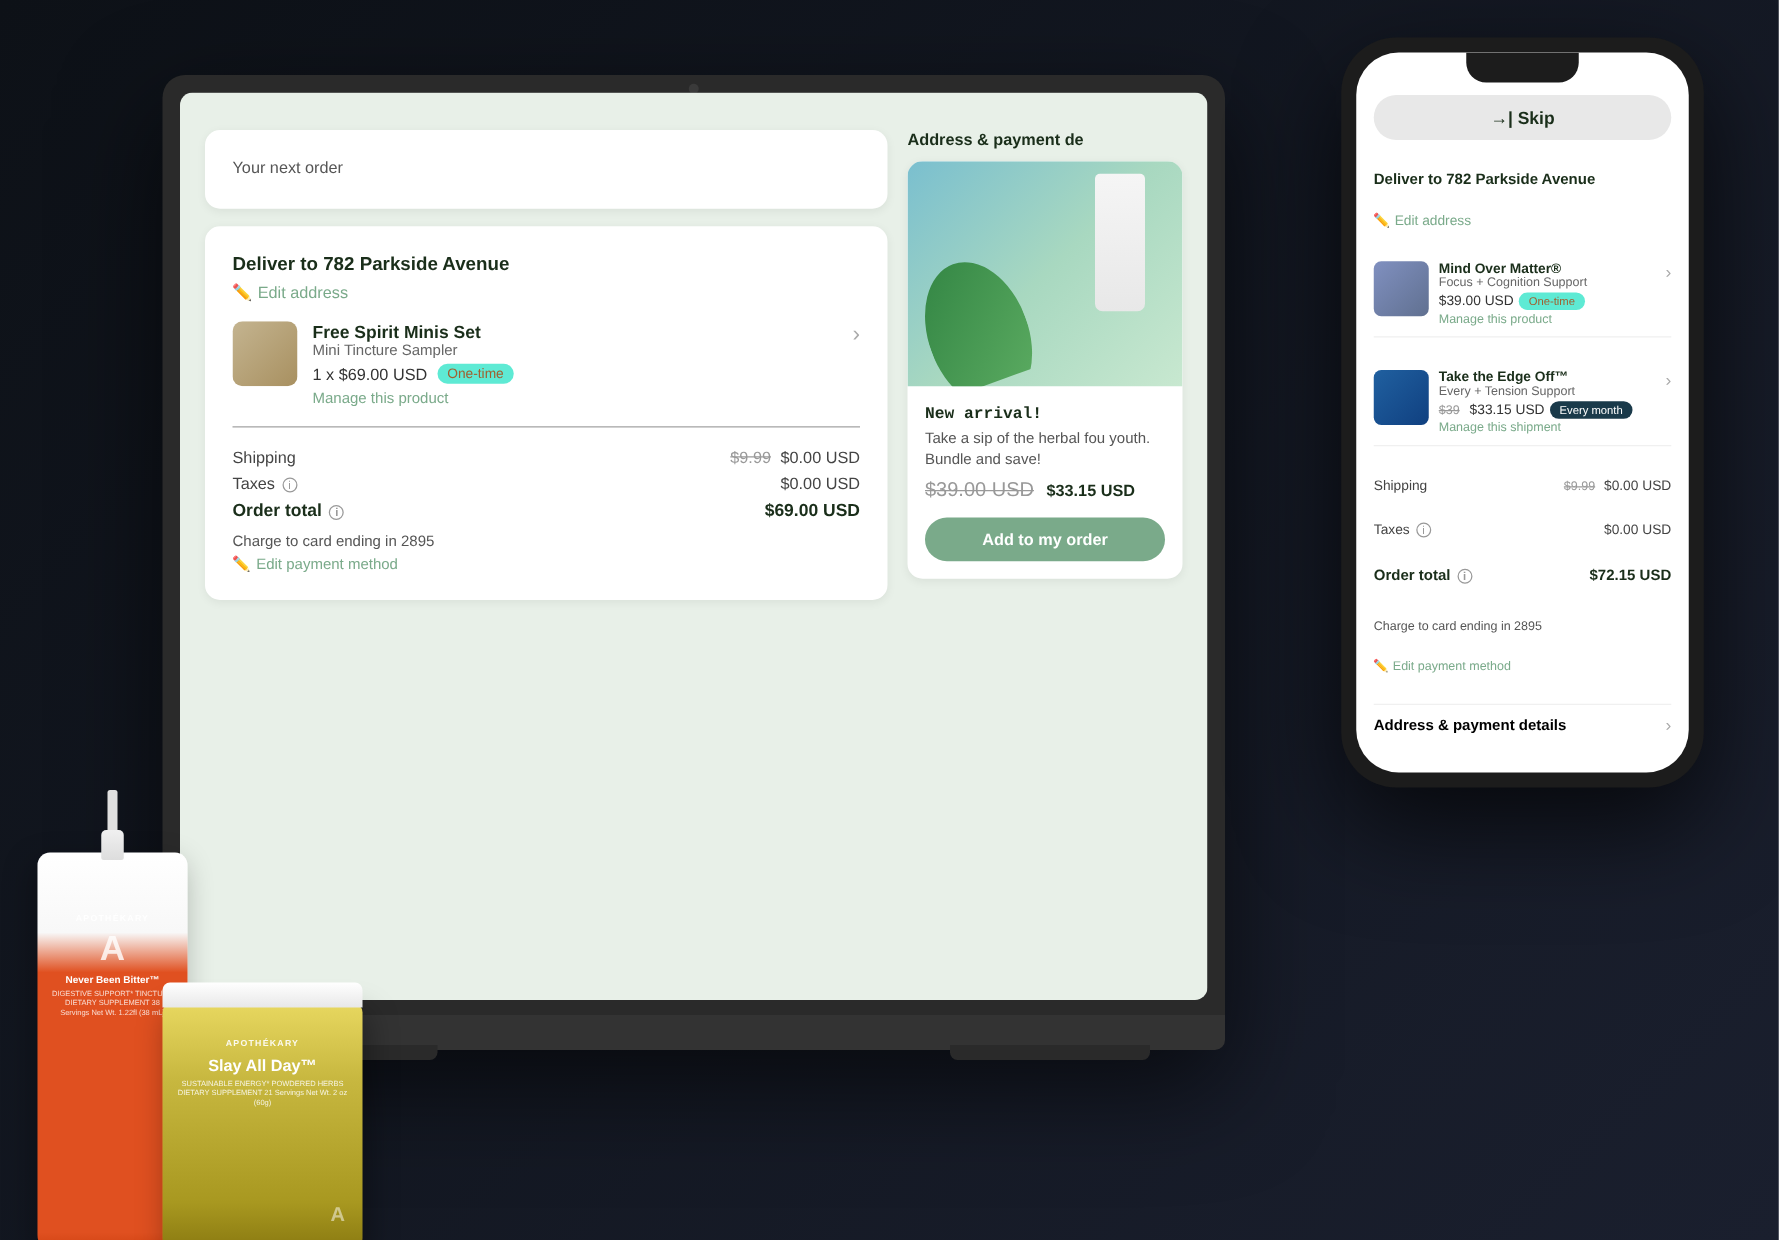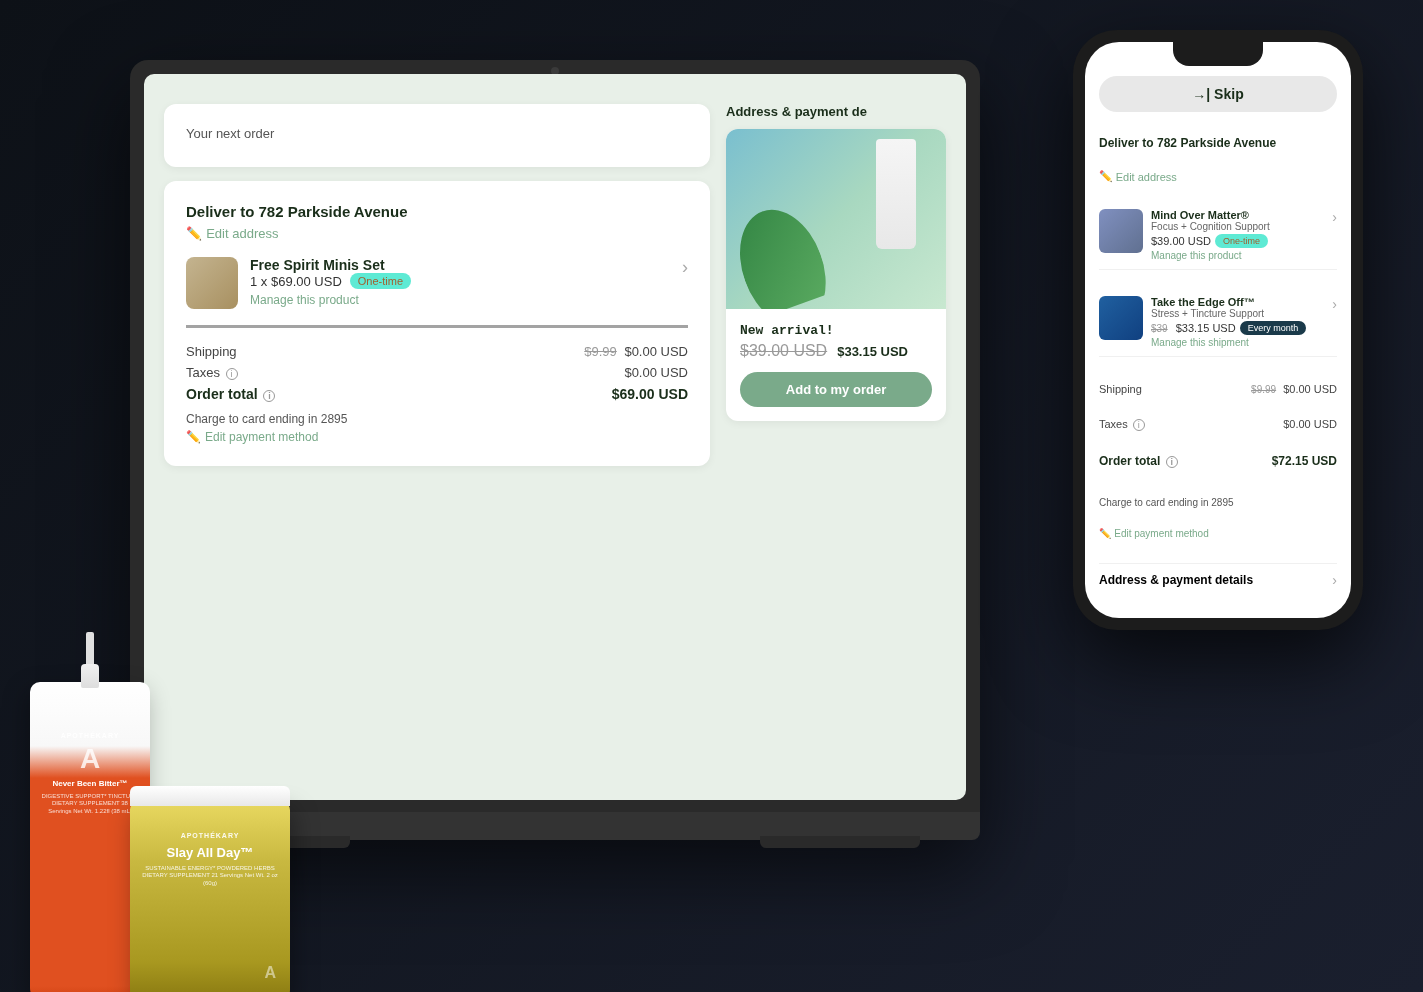--- a/index.html
+++ b/index.html
@@ -152,21 +152,21 @@
       gap: 4px;
       margin-bottom: 16px;
       cursor: pointer;
     }
 
     .product-row {
       display: flex;
       align-items: flex-start;
       gap: 12px;
       padding-bottom: 16px;
-      border-bottom: 3px solid #a3a3a3;
+      border-bottom: 1px solid #a3a3a3;
       margin-bottom: 16px;
     }
     .product-img {
       width: 52px;
       height: 52px;
       border-radius: 8px;
       background: #d4c8b0;
       flex-shrink: 0;
       overflow: hidden;
       display: flex;
@@ -650,20 +650,21 @@
                 <span>✏️</span>
                 <span>Edit address</span>
               </div>
 
               <div class="product-row">
                 <div class="product-img">
                   <div class="product-img-inner"></div>
                 </div>
                 <div class="product-info">
                   <div class="product-name">Free Spirit Minis Set</div>
+                  <div class="product-subtitle">Mini Tincture Sampler</div>
                   <div class="product-price-row">
                     <span class="product-price">1 x $69.00 USD</span>
                     <span class="badge-onetime">One-time</span>
                   </div>
                   <div class="manage-link">Manage this product</div>
                 </div>
                 <span class="chevron-right">›</span>
               </div>
 
               <div class="totals-row">
@@ -698,20 +699,21 @@
 
           <div class="right-panel">
             <div style="font-size:13px;font-weight:700;color:#1a2e1a;margin-bottom:10px;">Address &amp; payment de</div>
             <div class="promo-card">
               <div class="promo-image">
                 <div class="promo-leaves"></div>
                 <div class="promo-bottle"></div>
               </div>
               <div class="promo-body">
                 <div class="promo-label">New arrival!</div>
+                <div class="promo-desc">Take a sip of the herbal fou youth. Bundle and save!</div>
                 <div class="promo-price-row">
                   <span class="price-strike">$39.00 USD</span>
                   <span style="font-size:13px;font-weight:700;color:#1a2e1a;">$33.15 USD</span>
                 </div>
                 <button class="btn-add-order">Add to my order</button>
               </div>
             </div>
           </div>
 
         </div>
@@ -748,21 +750,21 @@
           </div>
           <div class="phone-manage">Manage this product</div>
         </div>
         <span class="phone-chevron">›</span>
       </div>
 
       <div class="phone-product-row">
         <div class="phone-product-img phone-product-img-2"></div>
         <div class="phone-product-info">
           <div class="phone-product-name">Take the Edge Off™</div>
-          <div class="phone-product-sub">Stress + Tincture Support</div>
+          <div class="phone-product-sub">Every + Tension Support</div>
           <div class="phone-price-row">
             <span class="price-strike" style="font-size:10px;">$39</span>
             <span class="phone-price">$33.15 USD</span>
             <span class="badge-monthly" style="font-size:9px;">Every month</span>
           </div>
           <div class="phone-manage">Manage this shipment</div>
         </div>
         <span class="phone-chevron">›</span>
       </div>
 

